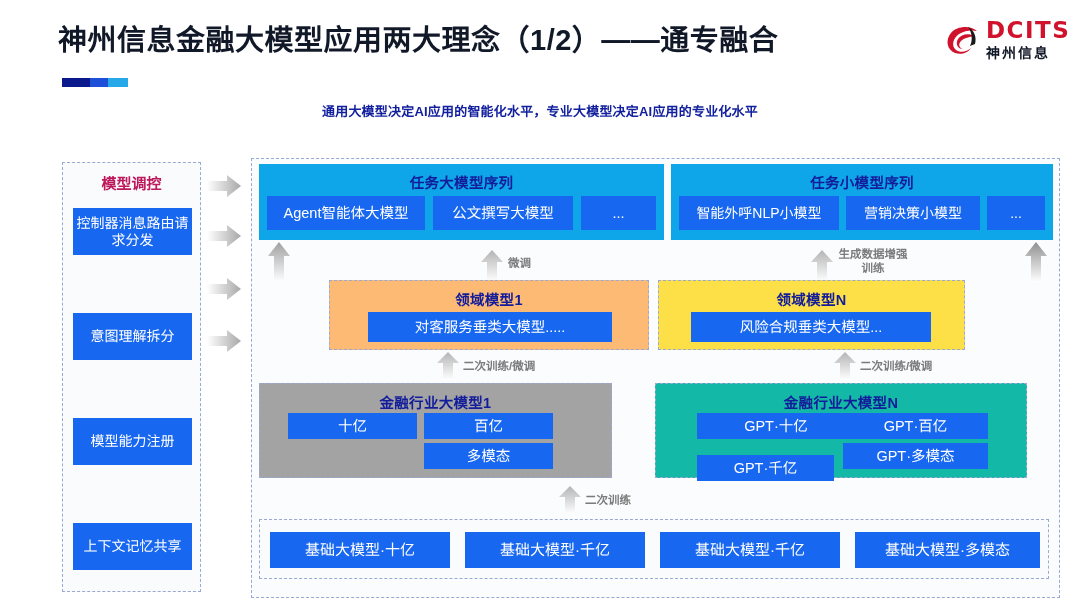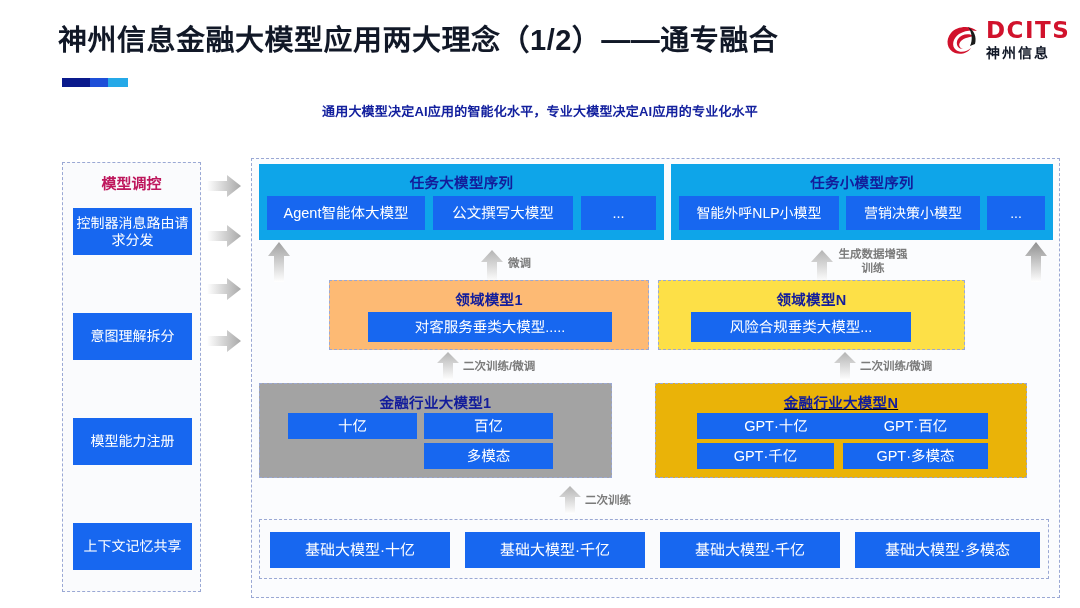--- a/index.html
+++ b/index.html
@@ -226,21 +226,21 @@
     <path d="M6 40 L6 14 L0 14 L11 0 L22 14 L16 14 L16 40 Z" fill="url(#gu3)"></path>
   </svg>
 
   <div class="dashed-box" style="left:329px;top:130px;width:320px;height:70px;background:#fdba74;">
     <div class="panel-title">领域模型1</div>
     <div class="chip" style="left:38px;top:31px;width:244px;height:30px;">对客服务垂类大模型.....</div>
   </div>
 
   <div class="dashed-box" style="left:658px;top:130px;width:307px;height:70px;background:#fde047;">
     <div class="panel-title">领域模型N</div>
-    <div class="chip" style="left:32px;top:31px;width:220px;height:30px;">风险合规垂类大模型...</div>
+    <div class="chip" style="left:32px;top:31px;width:240px;height:30px;">风险合规垂类大模型...</div>
   </div>
 
   <svg class="arrow-up" style="left:437px;top:202px;height:28px;" viewBox="0 0 22 28">
     <defs>
         <linearGradient id="gu4" x1="0" y1="1" x2="0" y2="0">
           <stop offset="0" stop-color="#ffffff"></stop>
           <stop offset="1" stop-color="#b4b4b4"></stop>
         </linearGradient>
       </defs>
     <path d="M6 28 L6 11 L0 11 L11 0 L22 11 L16 11 L16 28 Z" fill="url(#gu4)"></path>
@@ -258,25 +258,25 @@
   </svg>
   <div class="flow-label" style="left:860px;top:209px;">二次训练/微调</div>
 
   <div class="dashed-box" style="left:259px;top:233px;width:353px;height:95px;background:#a3a3a3;">
     <div class="panel-title">金融行业大模型1</div>
     <div class="chip" style="left:28px;top:29px;width:129px;height:26px;">十亿</div>
     <div class="chip" style="left:164px;top:29px;width:129px;height:26px;">百亿</div>
     <div class="chip" style="left:164px;top:59px;width:129px;height:26px;">多模态</div>
   </div>
 
-  <div class="dashed-box" style="left:655px;top:233px;width:372px;height:95px;background:#eab308;text-decoration:underline;">
+  <div class="dashed-box" style="left:655px;top:233px;width:372px;height:95px;background:#14b8a6;">
     <div class="panel-title">金融行业大模型N</div>
     <div class="chip" style="left:41px;top:29px;width:158px;height:26px;">GPT·十亿</div>
     <div class="chip" style="left:187px;top:29px;width:145px;height:26px;">GPT·百亿</div>
-    <div class="chip" style="left:41px;top:59px;width:137px;height:26px;">GPT·千亿</div>
+    <div class="chip" style="left:41px;top:71px;width:137px;height:26px;">GPT·千亿</div>
     <div class="chip" style="left:187px;top:59px;width:145px;height:26px;">GPT·多模态</div>
   </div>
 
   <svg class="arrow-up" style="left:559px;top:336px;height:28px;" viewBox="0 0 22 28">
     <defs>
         <linearGradient id="gu6" x1="0" y1="1" x2="0" y2="0">
           <stop offset="0" stop-color="#ffffff"></stop>
           <stop offset="1" stop-color="#b4b4b4"></stop>
         </linearGradient>
       </defs>

